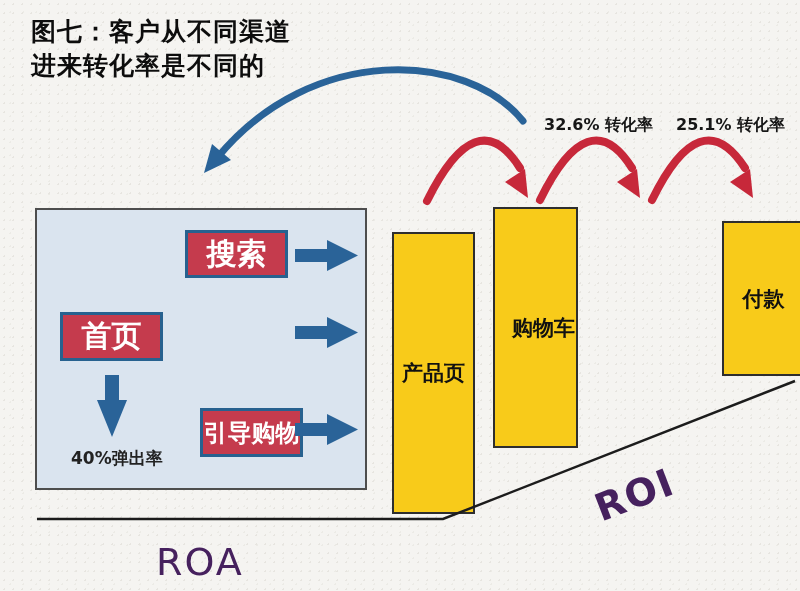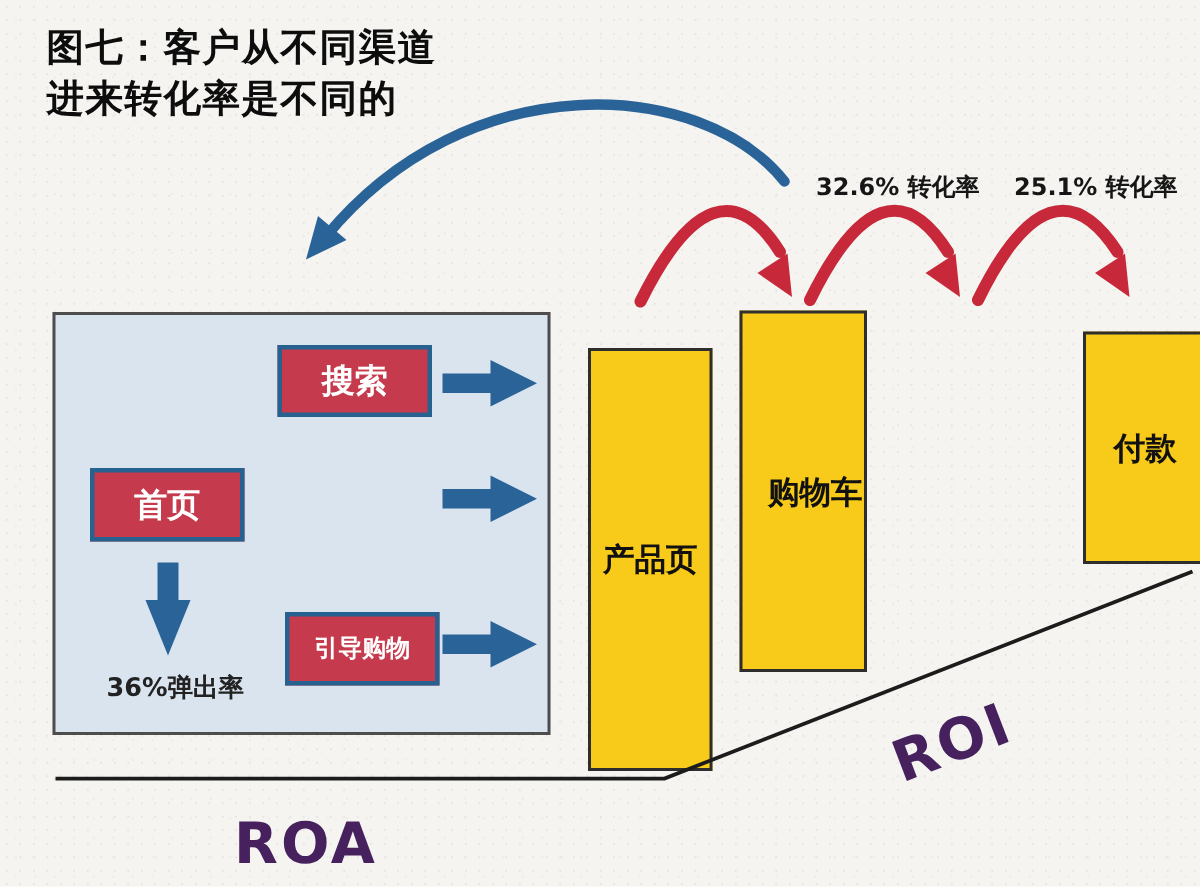--- a/index.html
+++ b/index.html
@@ -30,48 +30,48 @@
   .conv-2 { left:676px; }
 
   .panel {
     position:absolute; left:35px; top:208px; width:332px; height:282px;
     background:#dae4ef; border:2px solid #4d4d4d;
   }
 
   .node {
     position:absolute;
     background:#c53b4d; border:3px solid #27618f;
-    color:#ffffff; font-weight:700; font-size:22px;
+    color:#ffffff; font-weight:700; font-size:30px;
     display:flex; align-items:center; justify-content:center;
     white-space:nowrap;
   }
   .node-search   { left:185px; top:230px; width:103px; height:48px; }
   .node-home     { left:60px;  top:312px; width:103px; height:49px;text-align:center; }
   .node-category { left:188px; top:312px; width:104px; height:49px; font-size:20px; }
-  .node-guided   { left:190px; top:408px; width:103px; height:49px; font-size:16px; }
+  .node-guided   { left:200px; top:408px; width:103px; height:49px; font-size:24px; }
 
   .bounce-label {
     position:absolute; left:71px; top:447px;
     font-size:17px; font-weight:600; color:#222222; white-space:nowrap;
   }
 
   .bar {
     position:absolute;
     background:#f8cb1a; border:2px solid #2e2e2e;
     display:flex; align-items:center; justify-content:center;
     font-size:21px; font-weight:700; color:#111111; white-space:nowrap;
   }
   .bar-product { left:392px; top:210px; width:83px; height:282px;margin-top:22px; }
   .bar-cart    { left:493px; top:207px; width:85px; height:241px;padding-left:16px; }
   .bar-order   { left:598px; top:207px; width:85px; height:200px; }
   .bar-payment { left:722px; top:207px; width:83px; height:155px;margin-top:14px; }
 
   .roa-label {
     position:absolute; left:156px; top:540px;
-    font-size:38px; font-weight:700; color:#46215e; letter-spacing:2px;
+    font-size:38px; font-weight:400; color:#46215e; letter-spacing:2px;
   }
   .roi-label {
     position:absolute; left:594px; top:473px;
     font-size:38px; font-weight:800; color:#46215e; letter-spacing:2px;
     transform:rotate(-21deg); transform-origin:center;
   }
 
   svg.overlay {
     position:absolute; left:0; top:0; width:800px; height:591px;
     pointer-events:none; z-index:5;
@@ -95,21 +95,21 @@
   <div class="node node-search">
     <span>搜索</span>
   </div>
   <div class="node node-home">
     <span>首页</span>
   </div>
   <div class="node node-guided">
     <span>引导购物</span>
   </div>
 
-  <div class="bounce-label">36%弹出率</div>
+  <div class="bounce-label">40%弹出率</div>
 
   <div class="bar bar-product">
     <span>产品页</span>
   </div>
   <div class="bar bar-cart">
     <span>购物车</span>
   </div>
   <div class="bar bar-payment">
     <span>付款</span>
   </div>

